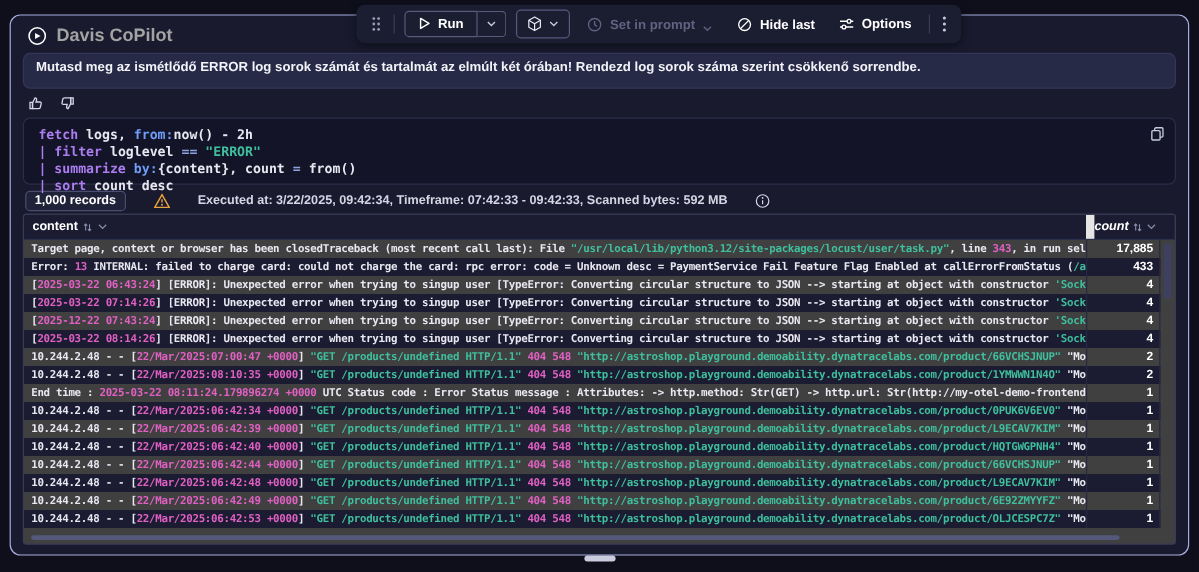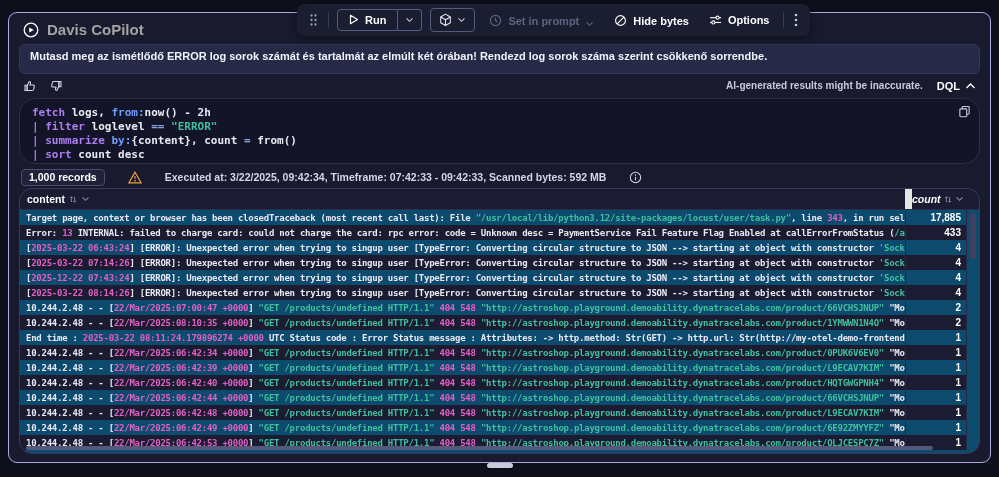--- a/index.html
+++ b/index.html
@@ -56,21 +56,21 @@
   .feedback-row { display:flex; align-items:center; justify-content:space-between; padding:3px 14px 2px; height:22px; flex:0 0 auto; }
   .thumbs { display:flex; gap:12px; }
   .icon-btn { background:none; border:none; color:#d4d6e4; cursor:pointer; display:flex; align-items:center; padding:0; }
   .feedback-right { display:flex; align-items:center; gap:14px; }
   .ai-disclaimer { color:#c8cadb; font-size:10px; font-weight:600; }
   .dql-toggle { display:flex; align-items:center; gap:5px; color:#fff; font-weight:bold; font-size:11px; cursor:pointer; }
 
   
   .code-block {
     position:relative; margin:2px 10px; background:#131427; border:1px solid #2b2d4a;
-    border-radius:16px; padding:7px 12px; flex:0 0 auto; height:66px;
+    border-radius:6px; padding:7px 12px; flex:0 0 auto; height:56px;
   }
   .code-line { font-family:"DejaVu Sans Mono",monospace; font-size:11px; line-height:14px; white-space:pre; font-weight:bold; }
   .copy-btn { position:absolute; top:6px; right:8px; background:none; border:none; color:#c8cade; cursor:pointer; }
 
   
   .seg-pl   { color:#e9e8f2; }
   .seg-kw   { color:#ab7df0; }
   .seg-param{ color:#6f9df8; }
   .seg-str  { color:#3fbf9d; }
   .seg-num  { color:#e160c4; }
@@ -81,21 +81,21 @@
   .records-badge {
     color:#fff; font-weight:bold; font-size:10.5px; border:1px solid #4a4d70;
     border-radius:4px; padding:1px 7px 2px; background:#20223a;
   }
   .status-text { color:#d4d6e4; font-size:10.5px; font-weight:600; }
   .warn-wrap, .info-wrap { display:flex; align-items:center; }
 
   
   .table {
     position:relative; margin:0 10px 8px; flex:1 1 auto;
-    border:1px solid #383b58; border-radius:13px; background:#0c4a6e; overflow:hidden;
+    border:1px solid #383b58; border-radius:3px; background:#404040; overflow:hidden;
   }
   .thead { display:flex; align-items:center; height:21px; background:#1b1c31; border-bottom:1px solid #2c2f4a; padding-right:12px; }
   .th-content { flex:1; display:flex; align-items:center; gap:4px; padding:0 7px; color:#fff; font-weight:bold; font-size:10.5px; cursor:pointer; }
   .th-count { width:62px; display:flex; align-items:center; justify-content:flex-start; gap:3px; padding-right:5px; color:#fff; font-weight:bold; font-size:10.5px; border-left:7px solid #e5e5e5; height:100%; cursor:pointer;font-style:italic; }
   .sort-glyph, .chev-glyph { color:#8b8fae; display:flex; align-items:center; }
   .tbody { padding-right:12px; }
   .trow { display:flex; align-items:center; height:15px; cursor:default; }
   .trow:nth-child(even) { background:#1b1c31; }
   .td-content {
     flex:1; overflow:hidden; white-space:nowrap; padding:0 6px;
@@ -146,31 +146,20 @@
             </svg>
         </button>
         <button class="icon-btn">
           <svg width="14" height="14" viewBox="0 0 14 14" fill="none" stroke="currentColor" stroke-width="1.1">
               <g transform="rotate(180 7 7)">
                 <path d="M2 6.3h2.1v5.2H2z"></path>
                 <path d="M4.1 10.9V6.7l2.1-4.2c.9 0 1.5.8 1.3 1.7L7 6h3.3c.7 0 1.2.6 1 1.3l-.7 3.2c-.1.6-.7 1-1.3 1H4.1z"></path>
               </g>
             </svg>
         </button>
-      </div>
-      <div class="feedback-right">
-        <span class="ai-disclaimer">AI-generated results might be inaccurate.</span>
-        <span class="dql-toggle">
-          <span>DQL</span>
-          <span>
-            <svg width="11" height="8" viewBox="0 0 11 8" fill="none" stroke="#ffffff" stroke-width="1.4">
-                <path d="M1.5 6L5.5 2l4 4"></path>
-              </svg>
-          </span>
-        </span>
       </div>
     </div>
 
     <div class="code-block">
       <div class="code-lines">
           <div class="code-line"><span class="seg-kw">fetch</span><span class="seg-pl"> logs, </span><span class="seg-param">from:</span><span class="seg-pl">now() - 2h</span></div>
           <div class="code-line"><span class="seg-kw">| filter</span><span class="seg-pl"> loglevel </span><span class="seg-op">== </span><span class="seg-str">"ERROR"</span></div>
           <div class="code-line"><span class="seg-kw">| summarize</span><span class="seg-pl"> </span><span class="seg-param">by:</span><span class="seg-pl">{content}, count </span><span class="seg-op">= </span><span class="seg-pl">from()</span></div>
           <div class="code-line"><span class="seg-kw">| sort</span><span class="seg-pl"> count desc</span></div>
         </div>
@@ -364,21 +353,21 @@
           </svg>
         </span>
     </button>
     <button class="ghost-btn">
       <span>
           <svg width="13" height="13" viewBox="0 0 14 14" fill="none" stroke="#ffffff" stroke-width="1.2">
             <circle cx="7" cy="7" r="5.3"></circle>
             <line x1="3.2" y1="10.8" x2="10.8" y2="3.2"></line>
           </svg>
         </span>
-      <span>Hide bytes</span>
+      <span>Hide last</span>
     </button>
     <button class="ghost-btn">
       <span>
           <svg width="13" height="12" viewBox="0 0 14 13" fill="none" stroke="#ffffff" stroke-width="1.2">
             <line x1="1" y1="4" x2="13" y2="4"></line>
             <circle cx="9.2" cy="4" r="1.7" fill="#1b1d31"></circle>
             <line x1="1" y1="9.2" x2="13" y2="9.2"></line>
             <circle cx="4.6" cy="9.2" r="1.7" fill="#1b1d31"></circle>
           </svg>
         </span>

